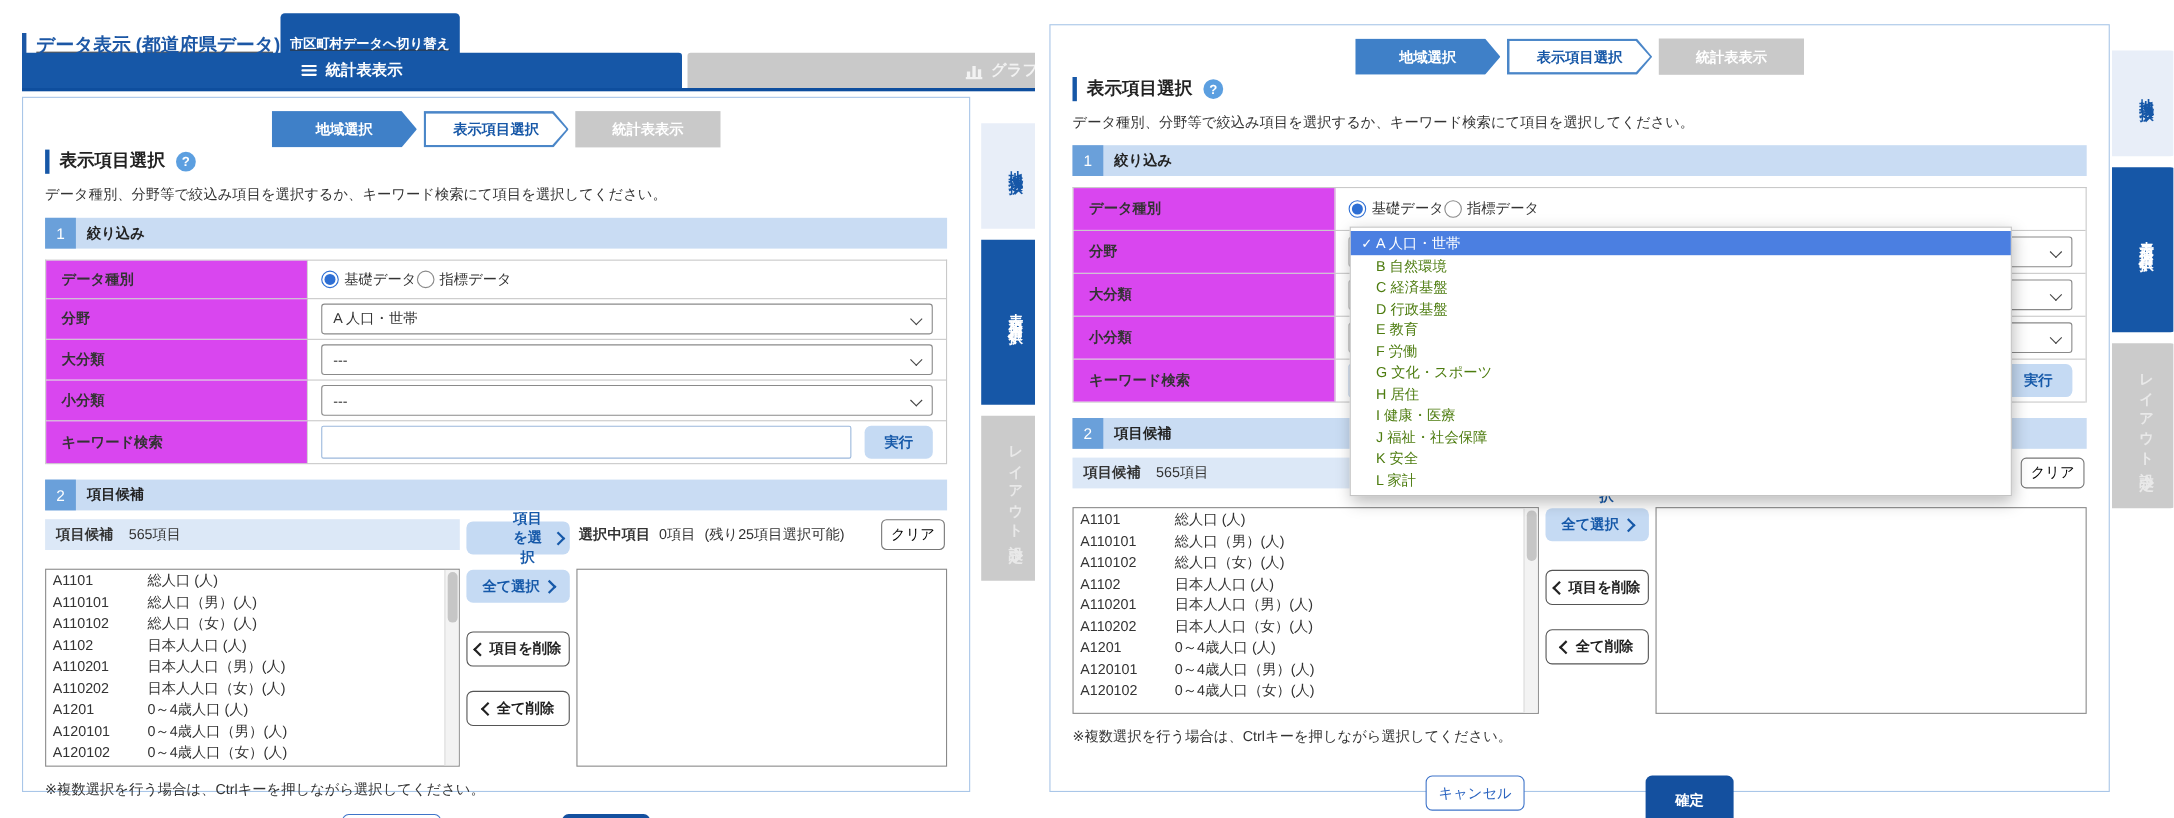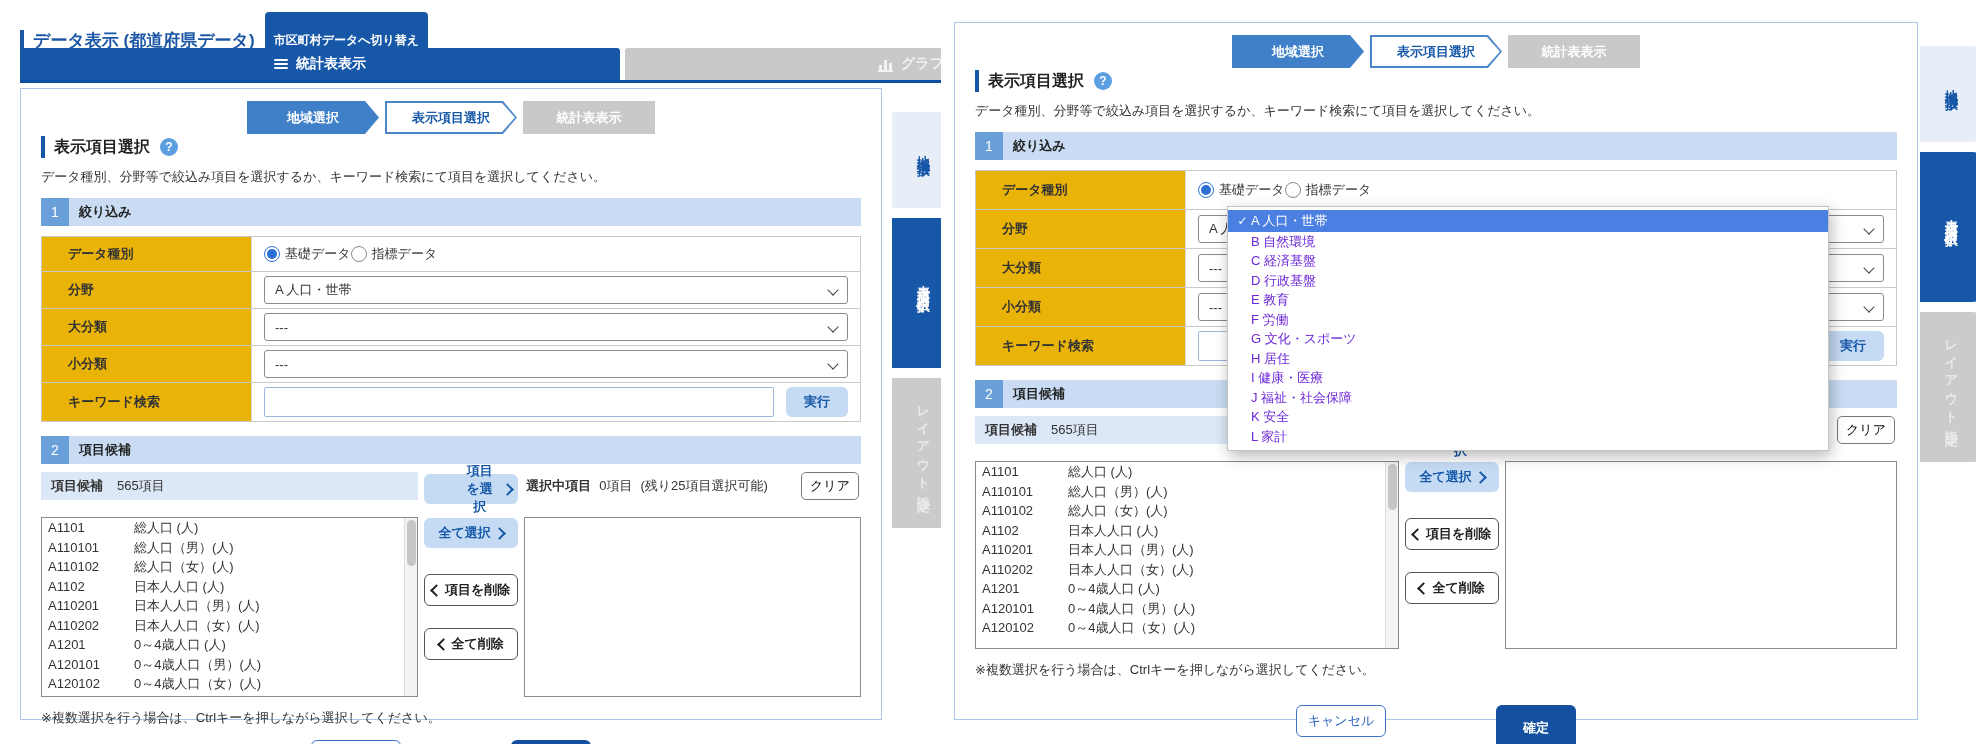--- a/index.html
+++ b/index.html
@@ -6,21 +6,21 @@
   body{
     width:1976px;height:744px;position:relative;background:#fff;
     font-family:"Liberation Sans","DejaVu Sans",sans-serif;color:#333;
     font-size:13px;overflow:hidden;
   }
   .panel{position:absolute;top:0;height:744px;overflow:hidden;background:#fff;}
   .panel-left{left:0;width:941px;}
   .panel-right{left:941px;width:1035px;}
 
   
-  .lp-header{position:absolute;left:20px;top:12px;display:flex;align-items:center;gap:10px;}
+  .lp-header{position:absolute;left:20px;top:12px;display:flex;align-items:center;text-decoration:underline;}
   .page-title{font-size:17px;font-weight:bold;color:#1c57a5;border-left:4px solid #1c57a5;padding-left:9px;line-height:22px;}
   .switch-btn{background:#1657a7;color:#fff;font-size:12px;font-weight:bold;padding:20px 9px;border-radius:4px;cursor:pointer;}
 
   .tabbar{position:absolute;left:20px;top:48px;width:921px;height:35px;}
   .tab{position:absolute;top:0;height:32px;display:flex;align-items:center;justify-content:center;gap:8px;font-size:14px;font-weight:bold;border-radius:3px 3px 0 0;}
   .tab-table{left:0;width:600px;background:#1657a7;color:#fff;}
   .tab-graph{left:605px;width:600px;background:#c9c9c9;color:#f2f2f2;}
   .tab-underline{position:absolute;left:0;top:32px;width:921px;height:3px;background:#0e4e9e;}
   .list-icon{display:inline-flex;flex-direction:column;gap:2px;}
   .list-icon i{display:block;width:14px;height:2px;background:#fff;border-radius:1px;}
@@ -49,21 +49,21 @@
   .desc{margin:10px 0 0 0;font-size:13px;color:#333;}
 
   .sec{display:flex;align-items:center;background:#c9dcf3;height:28px;margin-top:12px;}
   .sec-num{width:28px;height:28px;background:#6aa0da;color:#fff;display:flex;align-items:center;justify-content:center;font-size:14px;}
   .sec-title{padding-left:10px;font-weight:bold;color:#222;}
 
   
   .form{border:1px solid #c9c9c9;border-bottom:none;margin-top:10px;}
   .frow{display:flex;border-bottom:1px solid #c9c9c9;min-height:34px;}
   .panel-right .frow{min-height:38px;}
-  .flabel{width:210px;background:#eab308;border-right:1px solid #d6d6d6;font-weight:bold;display:flex;align-items:center;padding-left:26px;box-sizing:border-box;}
+  .flabel{width:238px;background:#d946ef;border-right:1px solid #d6d6d6;font-weight:bold;display:flex;align-items:center;padding-left:14px;box-sizing:border-box;}
   .fvalue{flex:1;display:flex;align-items:center;padding:4px 12px;min-width:0;}
   .radio{display:inline-flex;align-items:center;gap:5px;cursor:pointer;}
   .rdot{width:14px;height:14px;border:1px solid #8a8a8a;border-radius:50%;background:#fff;position:relative;flex:none;}
   .rdot.on{border-color:#2e6fd4;}
   .rdot.on::after{content:"";position:absolute;inset:2px;background:#2e6fd4;border-radius:50%;}
   .sel{flex:1;height:26px;border:1px solid #8a8a8a;border-radius:3px;background:#fff;display:flex;align-items:center;padding:0 26px 0 10px;position:relative;cursor:pointer;min-width:0;}
   .sel-chev{position:absolute;right:10px;top:9px;width:7px;height:7px;border-right:1.5px solid #444;border-bottom:1.5px solid #444;transform:rotate(45deg);}
   .kw{flex:1;height:28px;border:1px solid #9cb8dc;border-radius:2px;font:inherit;padding:0 8px;min-width:0;}
   .btn-exec{margin-left:12px;width:62px;height:30px;background:#c5daf3;color:#1659a9;border:none;border-radius:6px;font-weight:bold;font-size:13px;cursor:pointer;flex:none;}
 
@@ -103,21 +103,21 @@
   .side-tab{width:62px;border-radius:0 9px 9px 0;display:flex;flex-direction:column;align-items:center;justify-content:center;gap:8px;cursor:pointer;background:#e8eef8;color:#1657a7;}
   .side-tab .vtxt{writing-mode:vertical-rl;text-orientation:upright;font-size:13px;font-weight:bold;letter-spacing:3px;}
   .side-tab .chev{width:8px;height:8px;border-right:2.5px solid currentColor;border-bottom:2.5px solid currentColor;transform:rotate(-45deg);}
   .side-tab.closed{height:96px;}
   .side-tab.open{height:150px;background:#1657a7;color:#fff;}
   .side-tab.open .chev{transform:rotate(135deg);}
   .side-tab.disabled{height:150px;background:#cbcbcb;color:#e9e9e9;cursor:default;}
 
   
   .dropdown{position:absolute;left:286px;top:206px;width:600px;background:#fff;border:1px solid #c4c4c4;box-shadow:2px 5px 14px rgba(0,0,0,.28);padding:3px 0;z-index:6;}
-  .dd-row{display:flex;align-items:center;height:19.5px;padding:0 6px;color:#6d28d9;cursor:pointer;}
+  .dd-row{display:flex;align-items:center;height:19.5px;padding:0 6px;color:#4d7c0f;cursor:pointer;}
   .dd-check{width:17px;text-align:center;font-size:12px;flex:none;}
   .dd-row.selected{background:#4b7fe1;color:#fff;height:22px;}
 </style>
 </head>
 <body>
 
 <div class="panel panel-left">
   <div class="lp-header">
     <div class="page-title">データ表示 (都道府県データ)</div>
     <div class="switch-btn">市区町村データへ切り替え</div>

